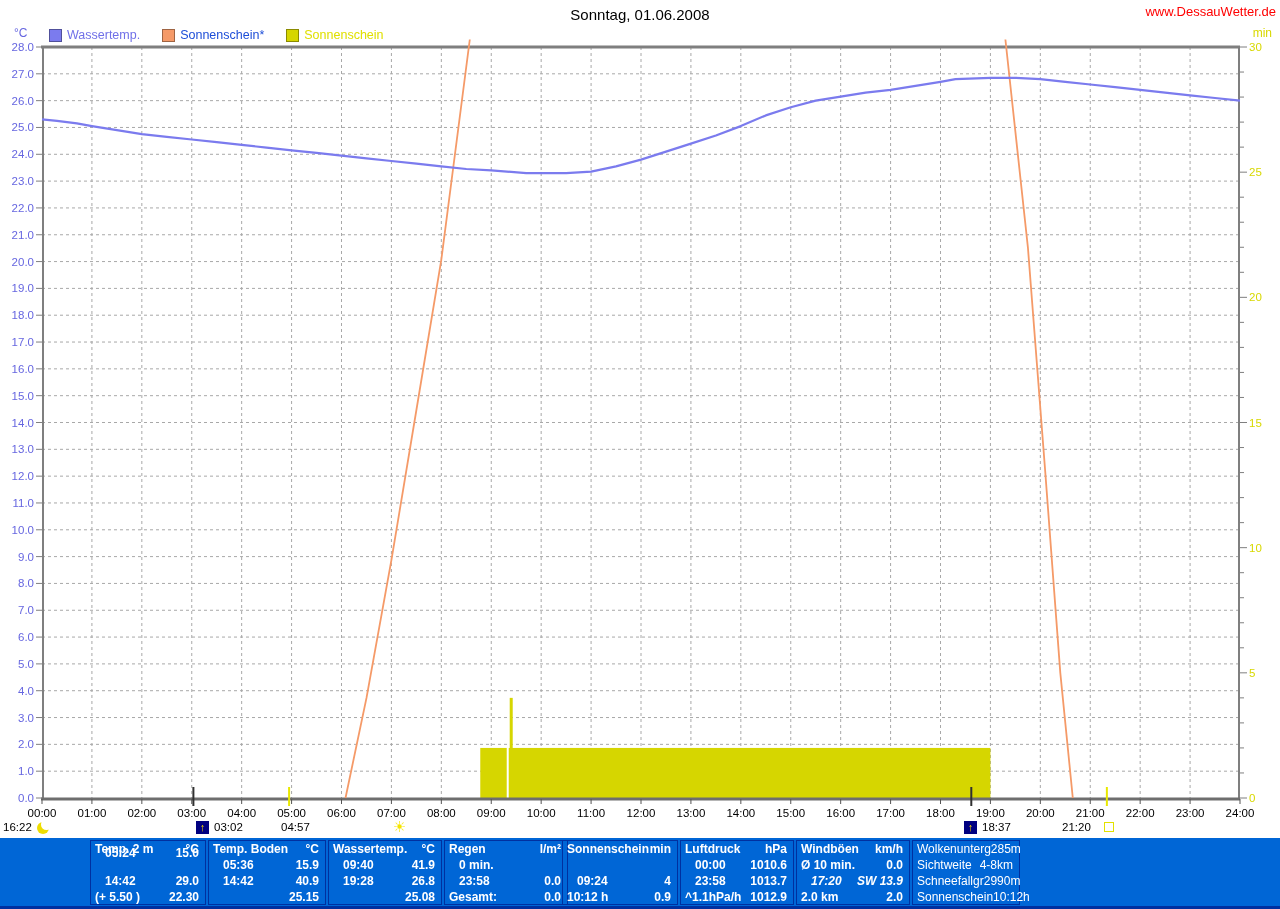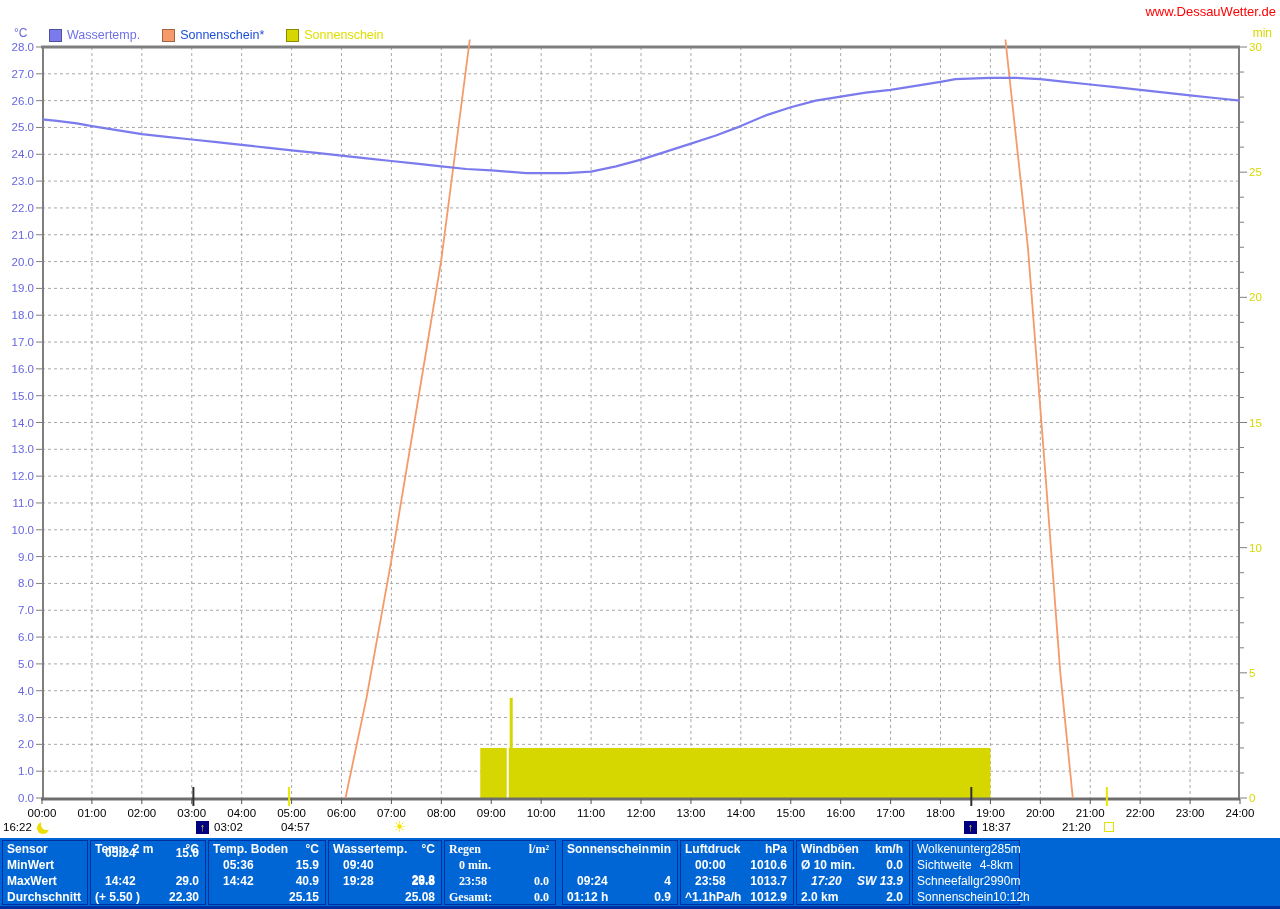--- a/index.html
+++ b/index.html
@@ -40,20 +40,21 @@
            display:flex;justify-content:space-between;box-sizing:border-box;}
   .tbl-bold{font-weight:bold;}
   .cell-l{padding-left:4px;white-space:nowrap;}
   .cell-l.indent{padding-left:14px;}
   .cell-r{padding-right:6px;white-space:nowrap;text-align:right;}
 </style>
 </head>
 <body>
 
 <div id="app">
+  <div id="page-title">Sonntag, 01.06.2008</div>
   <a id="site-link">www.DessauWetter.de</a>
   <div id="unit-left">°C</div>
   <div id="unit-right">min</div>
 
   <div id="legend">
       <span class="legend-item">
         <span class="legend-swatch" style="background: rgb(123, 123, 238);"></span>
         <span class="legend-label" style="color: rgb(112, 112, 232);">Wassertemp.</span>
       </span>
       <span class="legend-item">
@@ -304,38 +305,20 @@
         <span>18:37</span>
       </div>
       <div class="astro-item" style="left: 1062px;">
         <span>21:20</span>
         <span class="icon-gap"></span>
         <span class="sunset-square"></span>
       </div>
     </div>
 
   <div id="stat-table">
-      <div class="tbl-block" style="left: 2px; width: 86px;">
-        <div class="tbl-row tbl-bold" style="top: 1px;">
-          <span class="cell-l">Sensor</span>
-          <span class="cell-r"></span>
-        </div>
-        <div class="tbl-row tbl-bold" style="top: 17px;">
-          <span class="cell-l">MinWert</span>
-          <span class="cell-r"></span>
-        </div>
-        <div class="tbl-row tbl-bold" style="top: 33px;">
-          <span class="cell-l">MaxWert</span>
-          <span class="cell-r"></span>
-        </div>
-        <div class="tbl-row tbl-bold" style="top: 49px;">
-          <span class="cell-l">Durchschnitt</span>
-          <span class="cell-r"></span>
-        </div>
-      </div>
       <div class="tbl-block" style="left: 90px; width: 116px;">
         <div class="tbl-row tbl-bold" style="top: 1px;">
           <span class="cell-l">Temp. 2 m</span>
           <span class="cell-r">°C</span>
         </div>
         <div class="tbl-row tbl-bold" style="top: 5px; gap: 11px;">
           <span class="cell-l indent">05:24</span>
           <span class="cell-r">15.0</span>
         </div>
         <div class="tbl-row tbl-bold" style="top: 33px;">
@@ -363,34 +346,34 @@
         <div class="tbl-row tbl-bold" style="top: 49px;">
           <span class="cell-l"></span>
           <span class="cell-r">25.15</span>
         </div>
       </div>
       <div class="tbl-block" style="left: 328px; width: 114px;">
         <div class="tbl-row tbl-bold" style="top: 1px;">
           <span class="cell-l">Wassertemp.</span>
           <span class="cell-r">°C</span>
         </div>
-        <div class="tbl-row tbl-bold" style="top: 17px; flex-direction: column;">
+        <div class="tbl-row tbl-bold" style="top: 17px;">
           <span class="cell-l indent">09:40</span>
-          <span class="cell-r">29.8</span>
+          <span class="cell-r">41.9</span>
         </div>
         <div class="tbl-row tbl-bold" style="top: 33px;">
           <span class="cell-l indent">19:28</span>
           <span class="cell-r">26.8</span>
         </div>
         <div class="tbl-row tbl-bold" style="top: 49px;">
           <span class="cell-l"></span>
           <span class="cell-r">25.08</span>
         </div>
       </div>
-      <div class="tbl-block" style="left: 444px; width: 112px; font-family: Liberation Serif, serif;">
+      <div class="tbl-block" style="left: 444px; width: 124px;">
         <div class="tbl-row tbl-bold" style="top: 1px;">
           <span class="cell-l">Regen</span>
           <span class="cell-r">l/m²</span>
         </div>
         <div class="tbl-row tbl-bold" style="top: 17px;">
           <span class="cell-l indent">0 min.</span>
           <span class="cell-r"></span>
         </div>
         <div class="tbl-row tbl-bold" style="top: 33px;">
           <span class="cell-l indent">23:58</span>
@@ -408,21 +391,21 @@
         </div>
         <div class="tbl-row tbl-bold" style="top: 17px;">
           <span class="cell-l"></span>
           <span class="cell-r"></span>
         </div>
         <div class="tbl-row tbl-bold" style="top: 33px;">
           <span class="cell-l indent">09:24</span>
           <span class="cell-r">4</span>
         </div>
         <div class="tbl-row tbl-bold" style="top: 49px;">
-          <span class="cell-l">01:12 h</span>
+          <span class="cell-l">10:12 h</span>
           <span class="cell-r">0.9</span>
         </div>
       </div>
       <div class="tbl-block" style="left: 680px; width: 114px;">
         <div class="tbl-row tbl-bold" style="top: 1px;">
           <span class="cell-l">Luftdruck</span>
           <span class="cell-r">hPa</span>
         </div>
         <div class="tbl-row tbl-bold" style="top: 17px;">
           <span class="cell-l indent">00:00</span>

